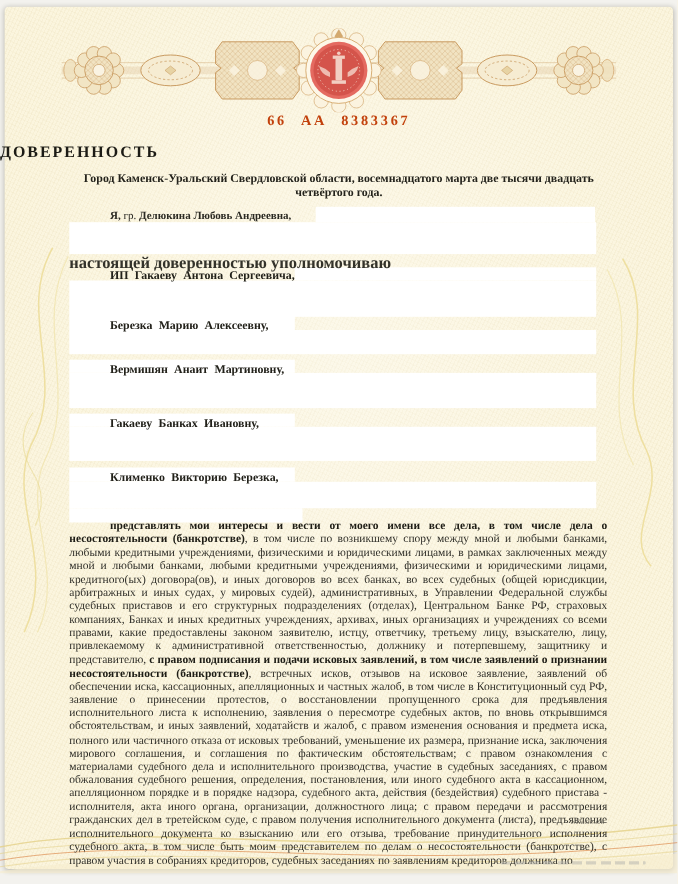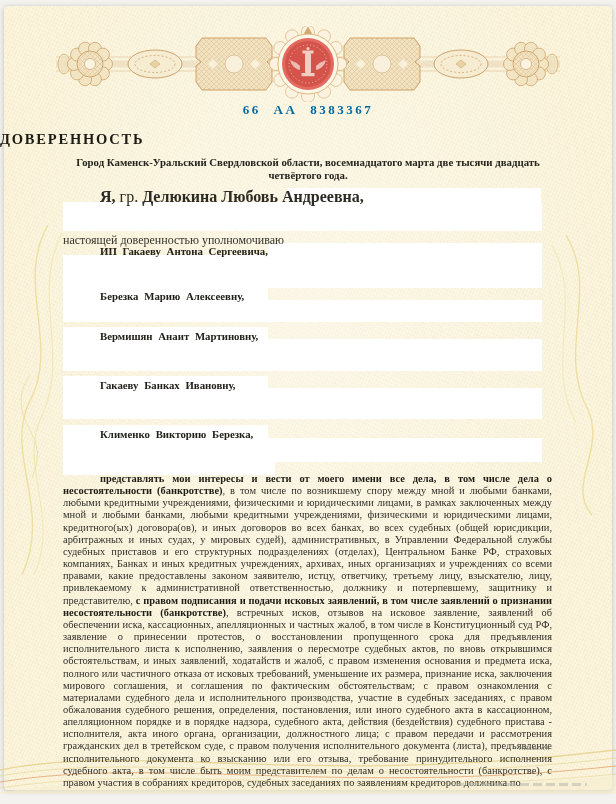--- a/index.html
+++ b/index.html
@@ -18,37 +18,37 @@
       #fbf5de;
     border-radius:4px;
     box-shadow:0 1px 5px rgba(60,55,40,.30);
   }
   svg{display:block;}
   .flourish{position:absolute;z-index:0;pointer-events:none;}
   .redact{position:absolute;background:#ffffff;z-index:2;}
   .txt{position:absolute;z-index:3;color:#2b2a23;}
   .serial{
     top:102px;left:0;width:616px;text-align:center;
-    color:#0369a1;font-weight:bold;font-size:13px;
+    color:#c2410c;font-weight:bold;font-size:13px;
     letter-spacing:2.5px;word-spacing:7px;
   }
   .title{
     top:131px;left:0;width:616px;text-align:left;
     font-weight:bold;font-size:14.5px;letter-spacing:1.8px;color:#1c1b15;
   }
   .placeline{
     top:156px;left:58px;width:500px;text-align:center;
     font-weight:bold;font-size:10.8px;line-height:13px;color:#24231c;
   }
   .principal{
-    top:190px;left:63px;width:489px;font-size:16px;line-height:13px;
+    top:190px;left:63px;width:489px;font-size:10px;line-height:13px;
   }
   .principal .ind{display:inline-block;width:37px;}
   .authorize{
-    top:234px;left:63px;width:489px;font-size:12px;line-height:13px;color:#33322a;
+    top:234px;left:63px;width:489px;font-size:15px;line-height:13px;color:#33322a;font-weight:bold;
   }
   .attorney{
     left:63px;width:489px;font-size:10.8px;font-weight:bold;line-height:13px;
     word-spacing:3px;color:#22211a;
   }
   .attorney .ind{display:inline-block;width:37px;font-weight:normal;}
   .bodytext{
     top:473px;left:63px;width:489px;
     font-size:10.45px;line-height:12.15px;text-align:justify;color:#31302a;
   }

